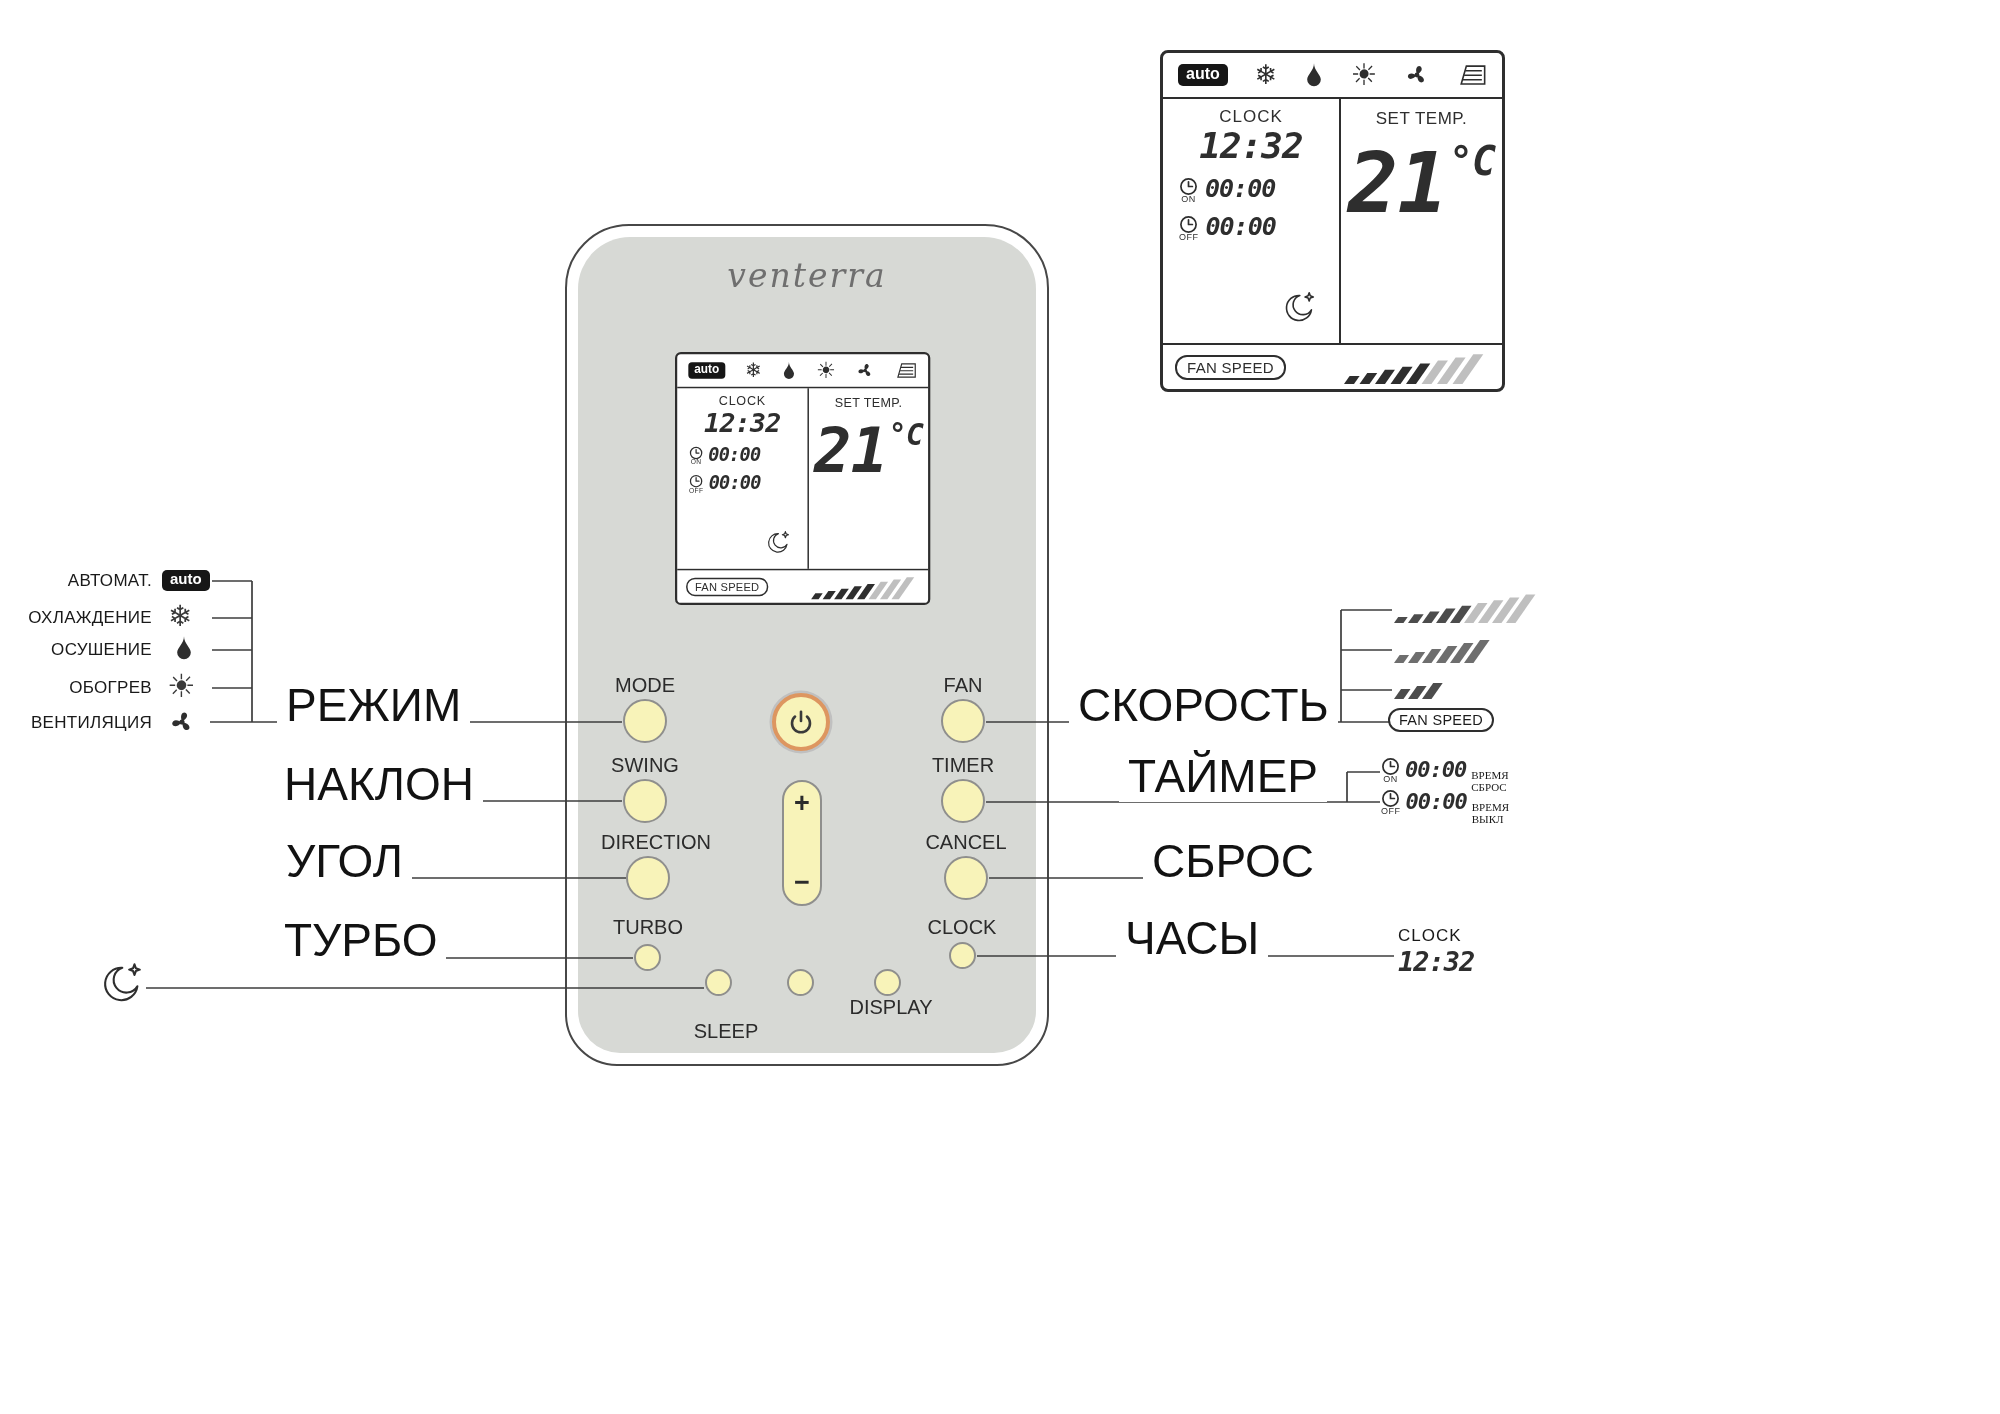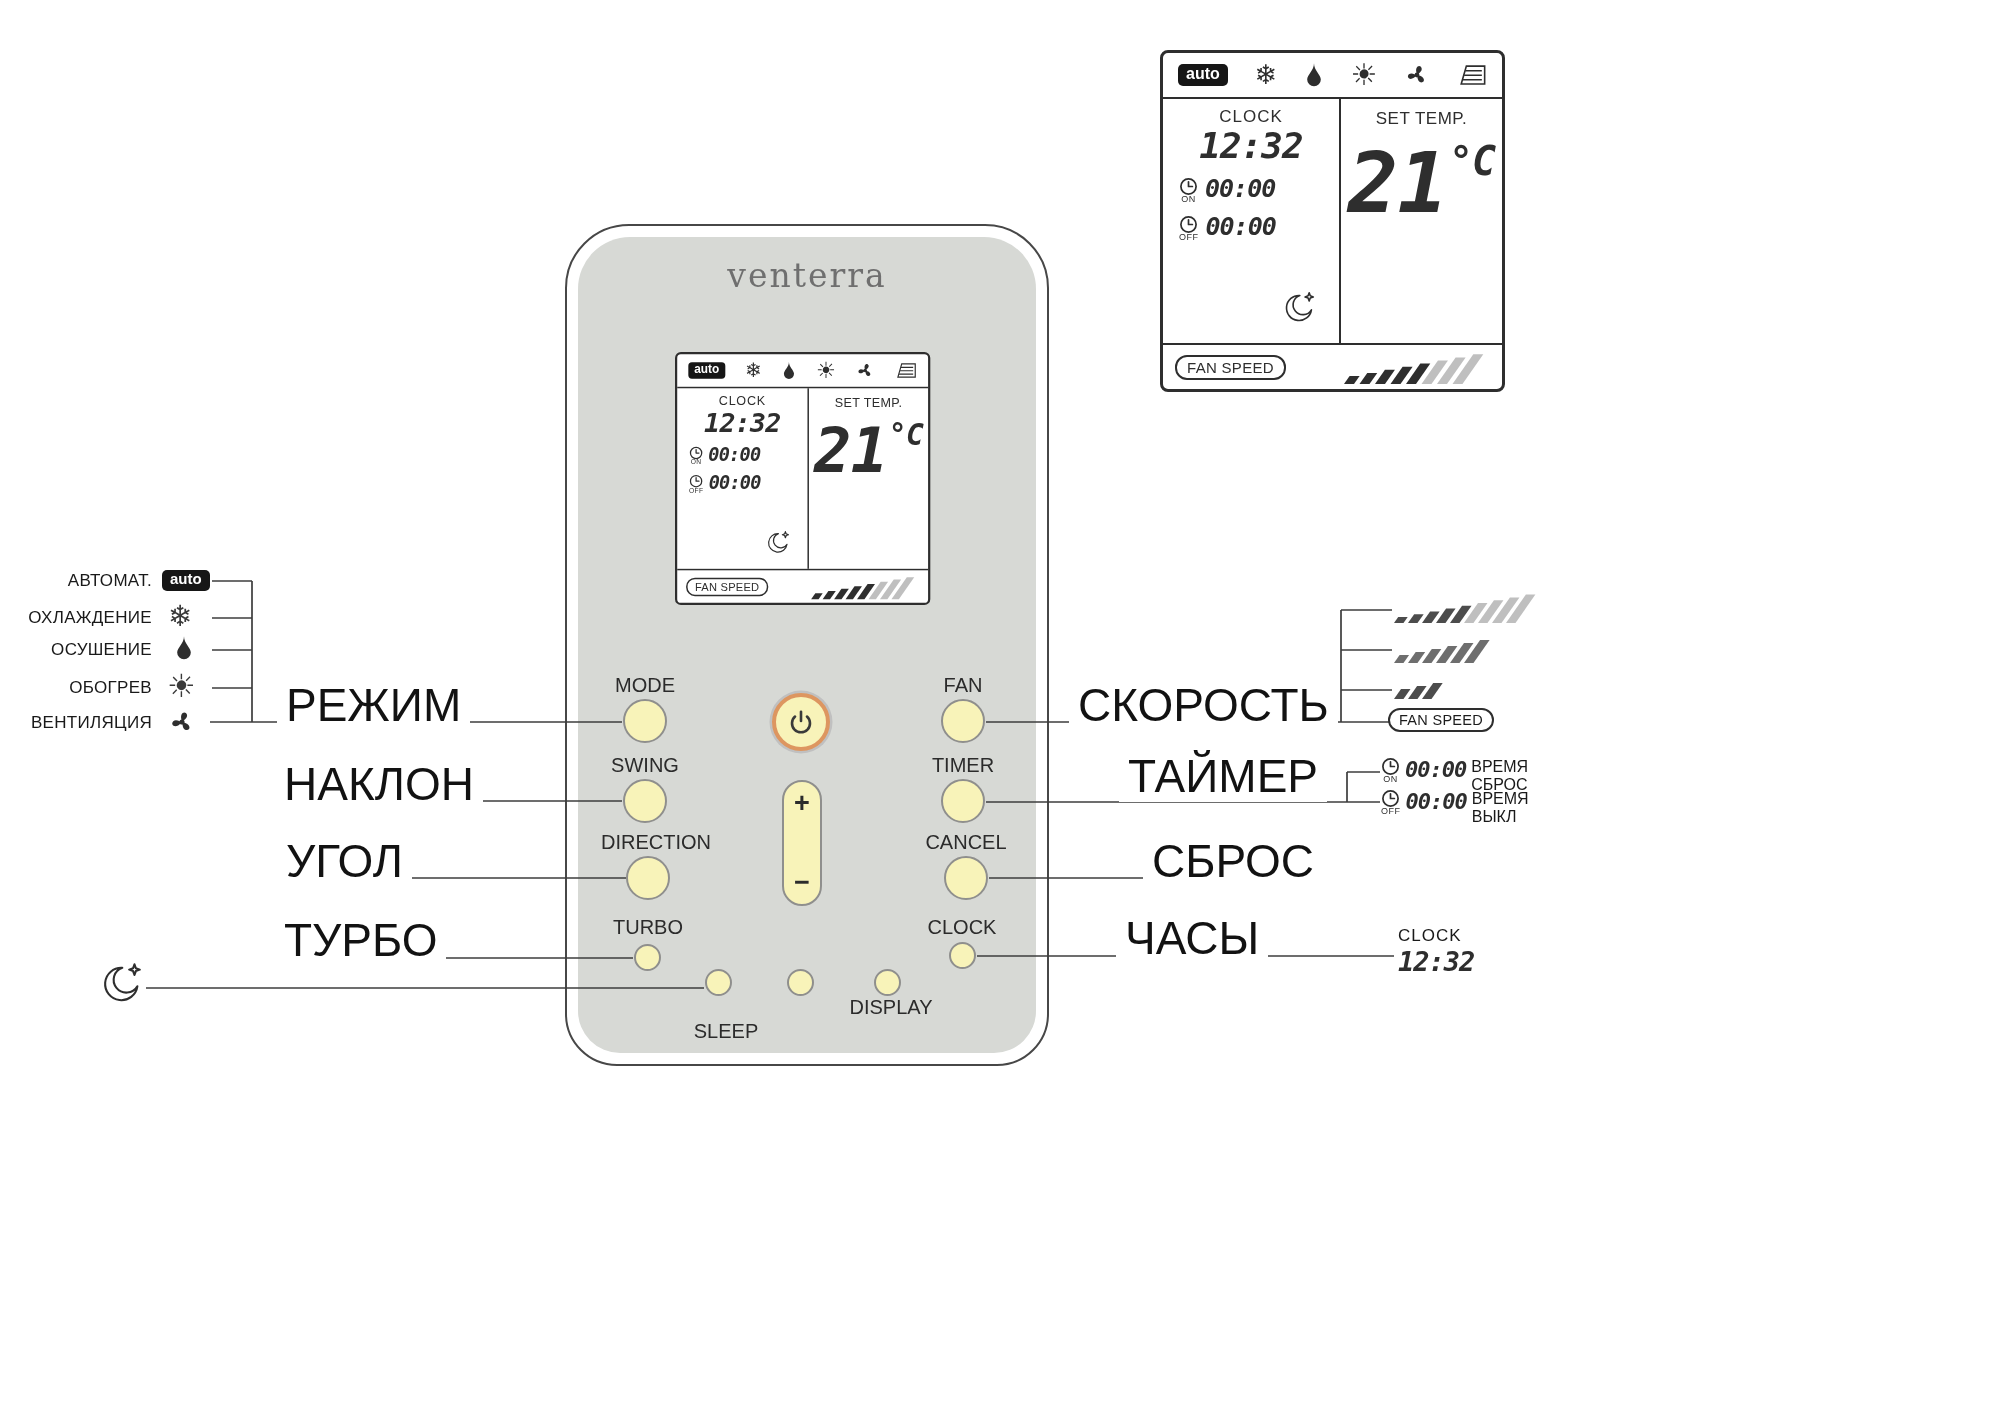--- a/index.html
+++ b/index.html
@@ -6,21 +6,21 @@
   .canvas{position:relative;width:2000px;height:1414px;background:#fff;overflow:hidden;
           font-family:"Liberation Sans", sans-serif;color:#1a1a1a;}
   .abs{position:absolute;}
 
   
   .remote-outline{position:absolute;left:565px;top:224px;width:484px;height:842px;background:#fff;
                   border:2.5px solid #474747;border-radius:64px 64px 52px 52px;box-sizing:border-box;}
   .remote-body{position:absolute;inset:11px;background:var(--body-gray,#d7d9d5);
                border-radius:52px 52px 42px 42px;}
   .brand{position:absolute;left:565px;top:256px;width:484px;text-align:center;
-         font-family:"DejaVu Serif", serif;font-size:33px;color:#6f6f6f;letter-spacing:2px;}
+         font-family:"DejaVu Serif", serif;font-style:italic;font-size:33px;color:#6f6f6f;letter-spacing:2px;}
 
   
   .lcd-wrap{position:absolute;width:345px;height:342px;}
   .lcd-wrap.small{transform:scale(0.74);transform-origin:0 0;}
   .lcd{position:absolute;inset:0;background:#fff;border:3px solid var(--ink,#2e2e2e);border-radius:8px;
        box-sizing:border-box;display:flex;flex-direction:column;color:var(--ink,#2e2e2e);}
   .lcd-icons{height:46px;border-bottom:2.5px solid var(--ink,#2e2e2e);display:flex;align-items:center;
              justify-content:space-between;padding:0 15px;box-sizing:border-box;}
   .lcd-main{flex:1;display:flex;min-height:0;}
   .lcd-left{width:178px;border-right:2.5px solid var(--ink,#2e2e2e);position:relative;box-sizing:border-box;}
@@ -70,21 +70,21 @@
   .rocker span{position:absolute;left:0;width:100%;text-align:center;font-size:27px;font-weight:bold;color:#2b2b2b;}
   .rocker .plus{top:6px;} .rocker .minus{bottom:6px;}
 
   
   .legend-label{position:absolute;left:20px;width:132px;text-align:right;font-size:17px;color:#191919;letter-spacing:.3px;}
   .callout{position:absolute;font-size:46px;color:#121212;background:#fff;padding:0 9px;
            line-height:1.08;white-space:nowrap;text-align:right;}
   .overlay{position:absolute;left:0;top:0;pointer-events:none;}
   .timer-note{position:absolute;display:flex;align-items:flex-start;gap:5px;}
   .tn-val{font-size:22px;}
-  .tn-label{font-size:16px;line-height:1.12;color:#191919;margin-top:1px;}
+  .tn-label{font-size:11px;line-height:1.12;color:#191919;margin-top:12px;font-family:Liberation Serif, serif;}
   .fs-badge{position:absolute;border:2px solid #2e2e2e;border-radius:12px;padding:2px 9px;font-size:14.5px;
             color:#1c1c1c;letter-spacing:.3px;background:#fff;white-space:nowrap;}
   .clock-ref-label{font-size:17px;letter-spacing:1px;color:#191919;}
   .clock-ref-value{font-size:27px;}
 </style>
 </head>
 <body>
 
 <div class="canvas">
 

